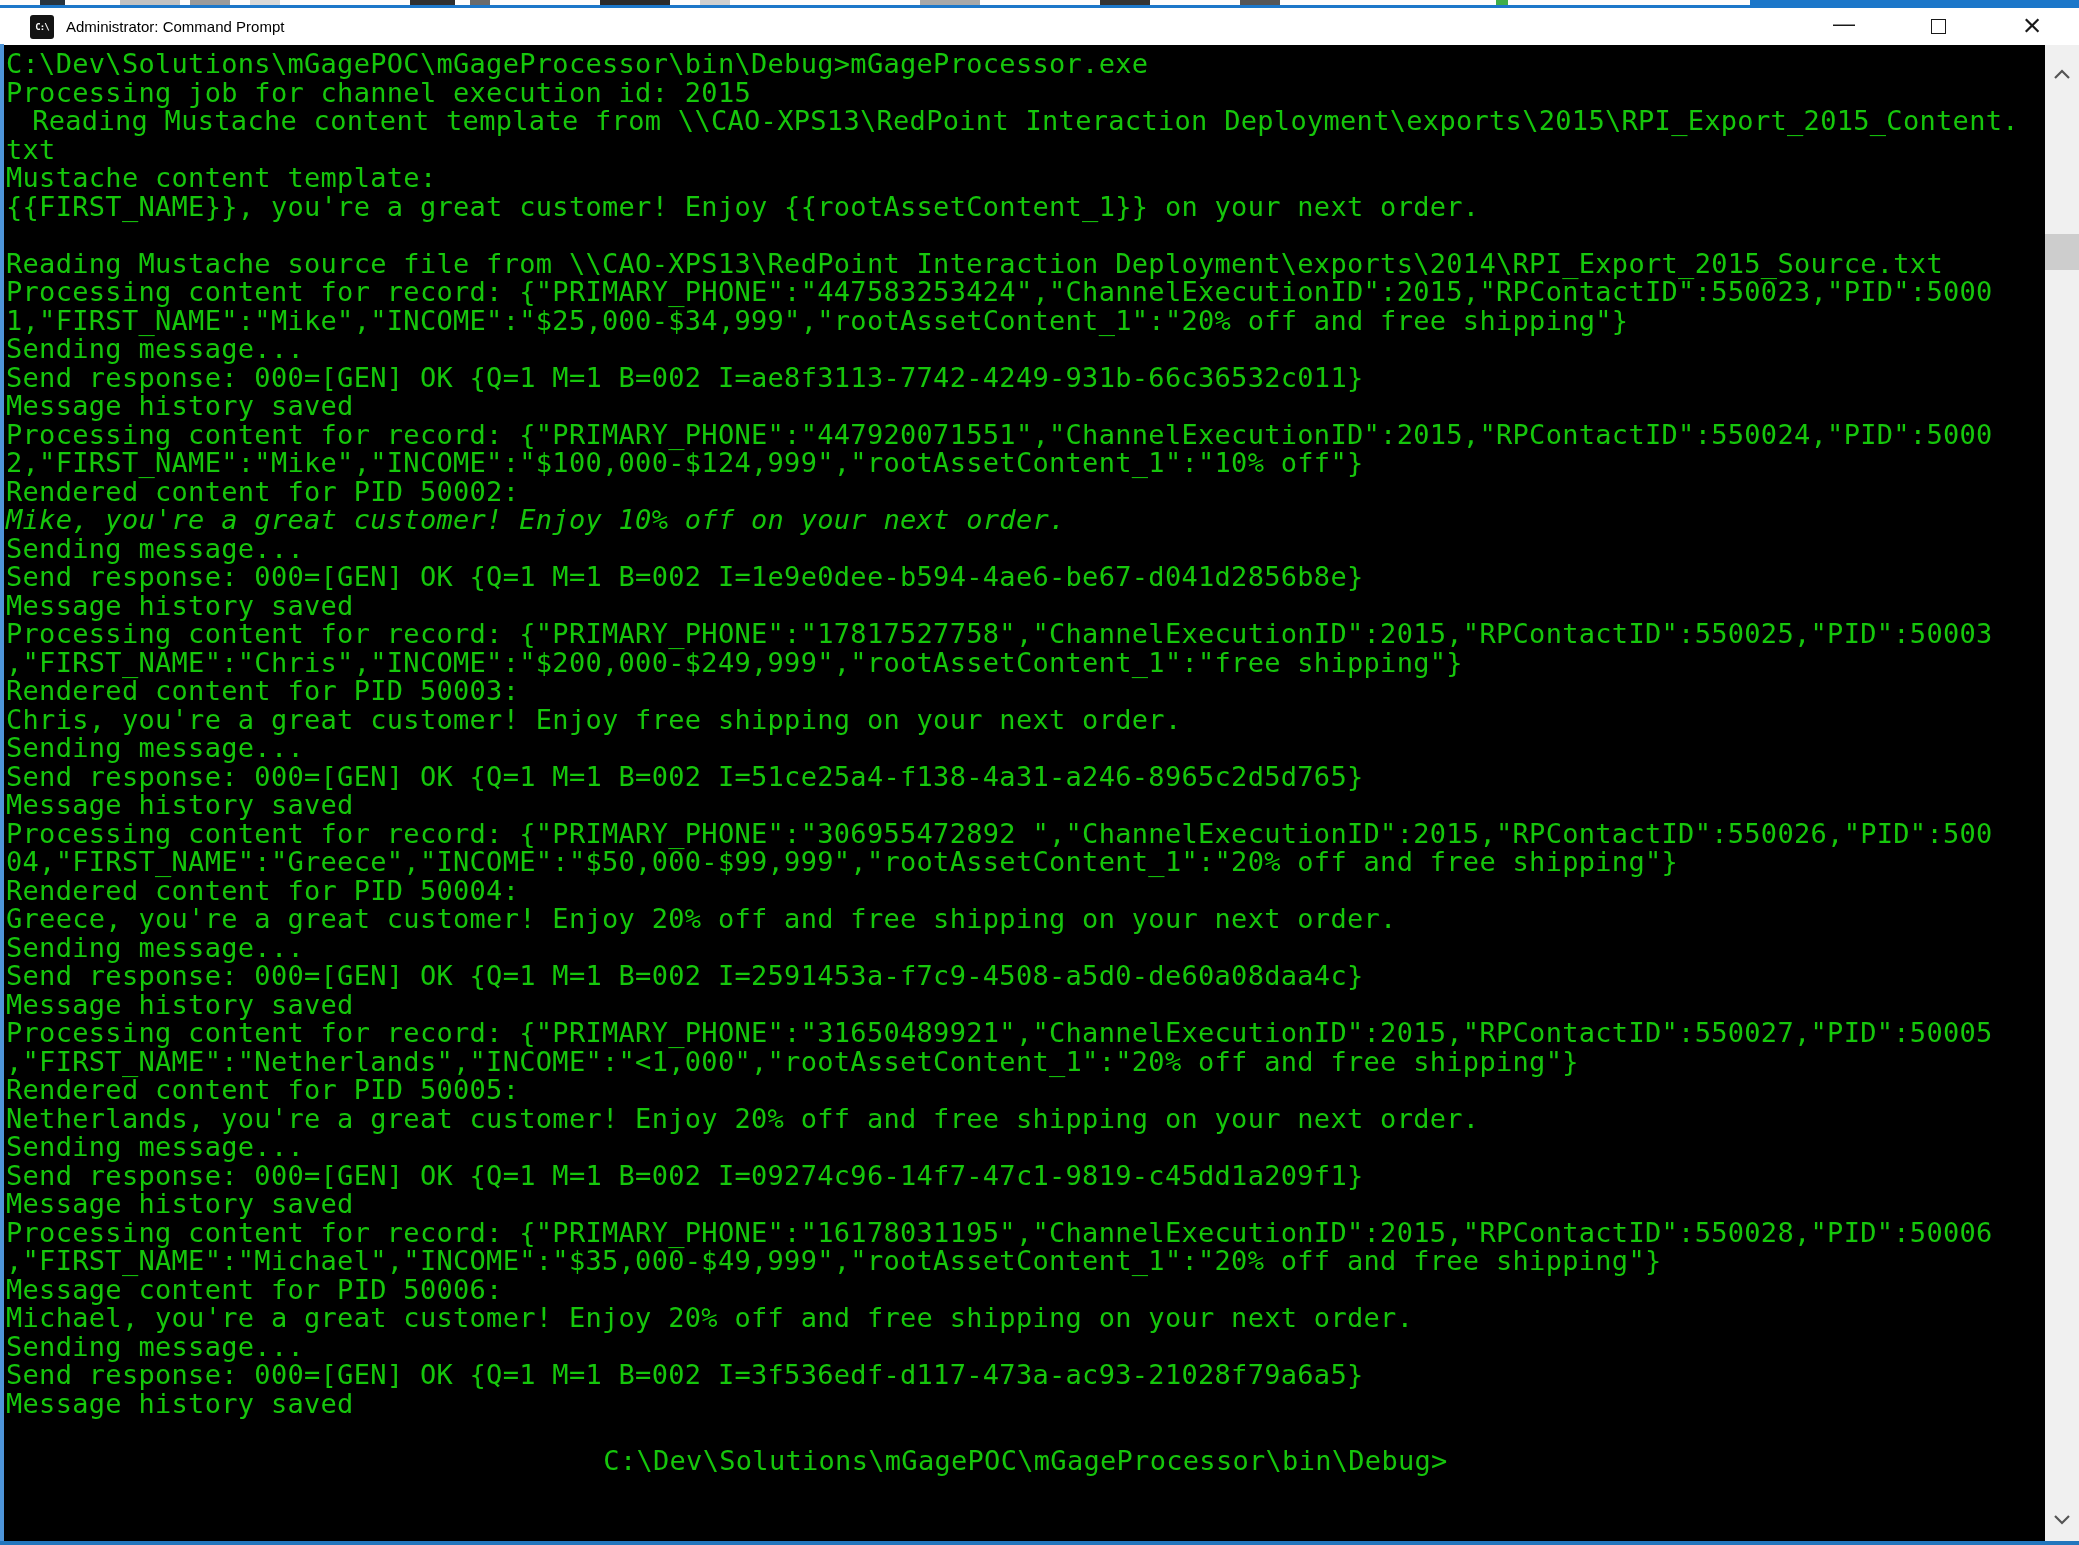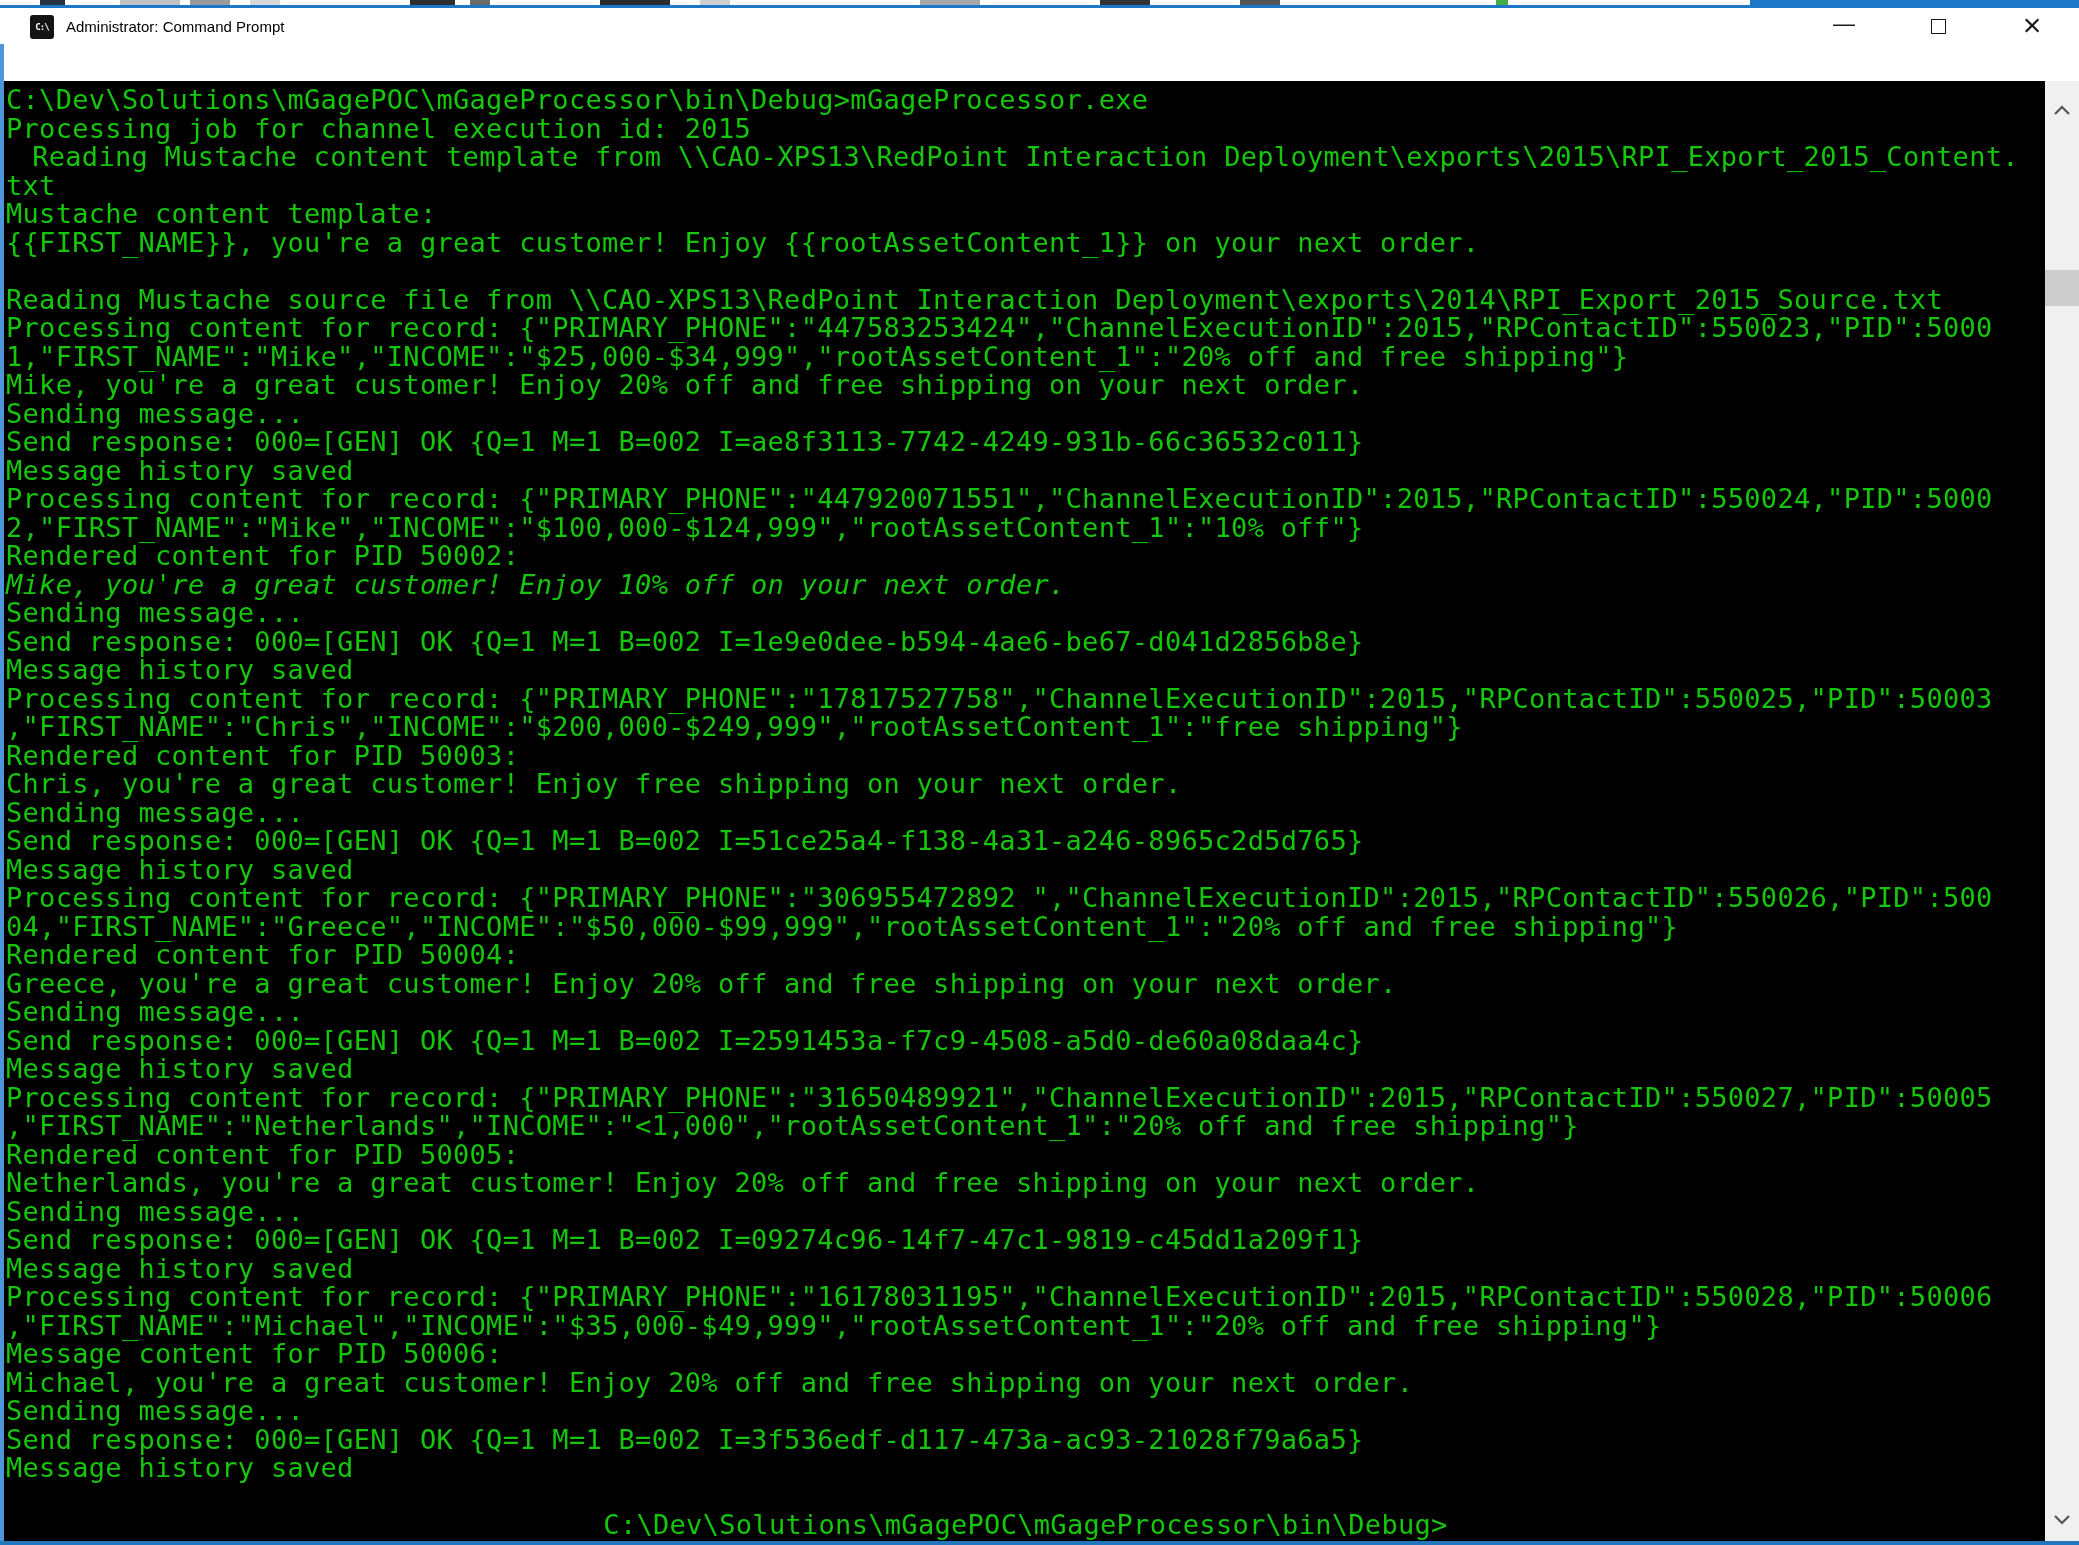--- a/index.html
+++ b/index.html
@@ -24,21 +24,21 @@
   #title-icon{width:24px;height:24px;margin-left:30px;background:#141414;border-radius:3px;
     color:#ffffff;font-family:"DejaVu Sans Mono","Liberation Mono",monospace;font-size:9px;font-weight:bold;
     display:flex;align-items:center;justify-content:center;letter-spacing:-1px;flex:0 0 24px;}
   #title-text{margin-left:12px;font-size:15px;color:#000000;white-space:nowrap;}
   #window-controls{position:absolute;right:0;top:0;height:37px;display:flex;}
   .win-btn{width:94px;height:37px;display:flex;align-items:center;justify-content:center;color:#1a1a1a;}
   #min-glyph{font-size:22px;line-height:10px;margin-top:-6px;}
   #max-glyph{width:13px;height:13px;border:1.6px solid #1a1a1a;}
   #close-glyph{font-size:32px;font-weight:400;line-height:20px;margin-top:-4px;}
 
-  #console-wrap{flex:1;position:relative;background:#000000;margin-top:36px;}
+  #console-wrap{flex:1;position:relative;background:#000000;}
   #console-screen{position:absolute;left:0;top:0;right:34px;bottom:0;background:#000000;overflow:hidden;padding:5px 0 0 6px;}
   .cline{
     font-family:"DejaVu Sans Mono","Liberation Mono",monospace;
     font-size:27px;line-height:28.5px;height:28.5px;letter-spacing:0.3px;
     color:#16c60c;white-space:pre;
   }
 
   
   #scrollbar{position:absolute;right:0;top:0;bottom:0;width:34px;background:#f0f0f0;}
   .scroll-btn{position:absolute;left:0;width:34px;height:30px;display:flex;align-items:center;justify-content:center;}
@@ -90,21 +90,20 @@
           <div class="cline" style="color: rgb(22, 198, 12);">C:\Dev\Solutions\mGagePOC\mGageProcessor\bin\Debug&gt;mGageProcessor.exe</div>
           <div class="cline" style="color: rgb(22, 198, 12);">Processing job for channel execution id: 2015</div>
           <div class="cline" style="color: rgb(22, 198, 12); text-align: center;">Reading Mustache content template from \\CAO-XPS13\RedPoint Interaction Deployment\exports\2015\RPI_Export_2015_Content.</div>
           <div class="cline" style="color: rgb(22, 198, 12);">txt</div>
           <div class="cline" style="color: rgb(22, 198, 12);">Mustache content template:</div>
           <div class="cline" style="color: rgb(22, 198, 12);">{{FIRST_NAME}}, you're a great customer! Enjoy {{rootAssetContent_1}} on your next order.</div>
           <div class="cline" style="color: rgb(22, 198, 12);"></div>
           <div class="cline" style="color: rgb(22, 198, 12);">Reading Mustache source file from \\CAO-XPS13\RedPoint Interaction Deployment\exports\2014\RPI_Export_2015_Source.txt</div>
           <div class="cline" style="color: rgb(22, 198, 12);">Processing content for record: {"PRIMARY_PHONE":"447583253424","ChannelExecutionID":2015,"RPContactID":550023,"PID":5000</div>
           <div class="cline" style="color: rgb(22, 198, 12);">1,"FIRST_NAME":"Mike","INCOME":"$25,000-$34,999","rootAssetContent_1":"20% off and free shipping"}</div>
-          <div class="cline" style="color: rgb(22, 198, 12);">Mike, you're a great customer! Enjoy 20% off and free shipping on your next order.</div>
           <div class="cline" style="color: rgb(22, 198, 12);">Sending message...</div>
           <div class="cline" style="color: rgb(22, 198, 12);">Send response: 000=[GEN] OK {Q=1 M=1 B=002 I=ae8f3113-7742-4249-931b-66c36532c011}</div>
           <div class="cline" style="color: rgb(22, 198, 12);">Message history saved</div>
           <div class="cline" style="color: rgb(22, 198, 12);">Processing content for record: {"PRIMARY_PHONE":"447920071551","ChannelExecutionID":2015,"RPContactID":550024,"PID":5000</div>
           <div class="cline" style="color: rgb(22, 198, 12);">2,"FIRST_NAME":"Mike","INCOME":"$100,000-$124,999","rootAssetContent_1":"10% off"}</div>
           <div class="cline" style="color: rgb(22, 198, 12);">Rendered content for PID 50002:</div>
           <div class="cline" style="color: rgb(22, 198, 12); font-style: italic;">Mike, you're a great customer! Enjoy 10% off on your next order.</div>
           <div class="cline" style="color: rgb(22, 198, 12);">Sending message...</div>
           <div class="cline" style="color: rgb(22, 198, 12);">Send response: 000=[GEN] OK {Q=1 M=1 B=002 I=1e9e0dee-b594-4ae6-be67-d041d2856b8e}</div>
           <div class="cline" style="color: rgb(22, 198, 12);">Message history saved</div>

